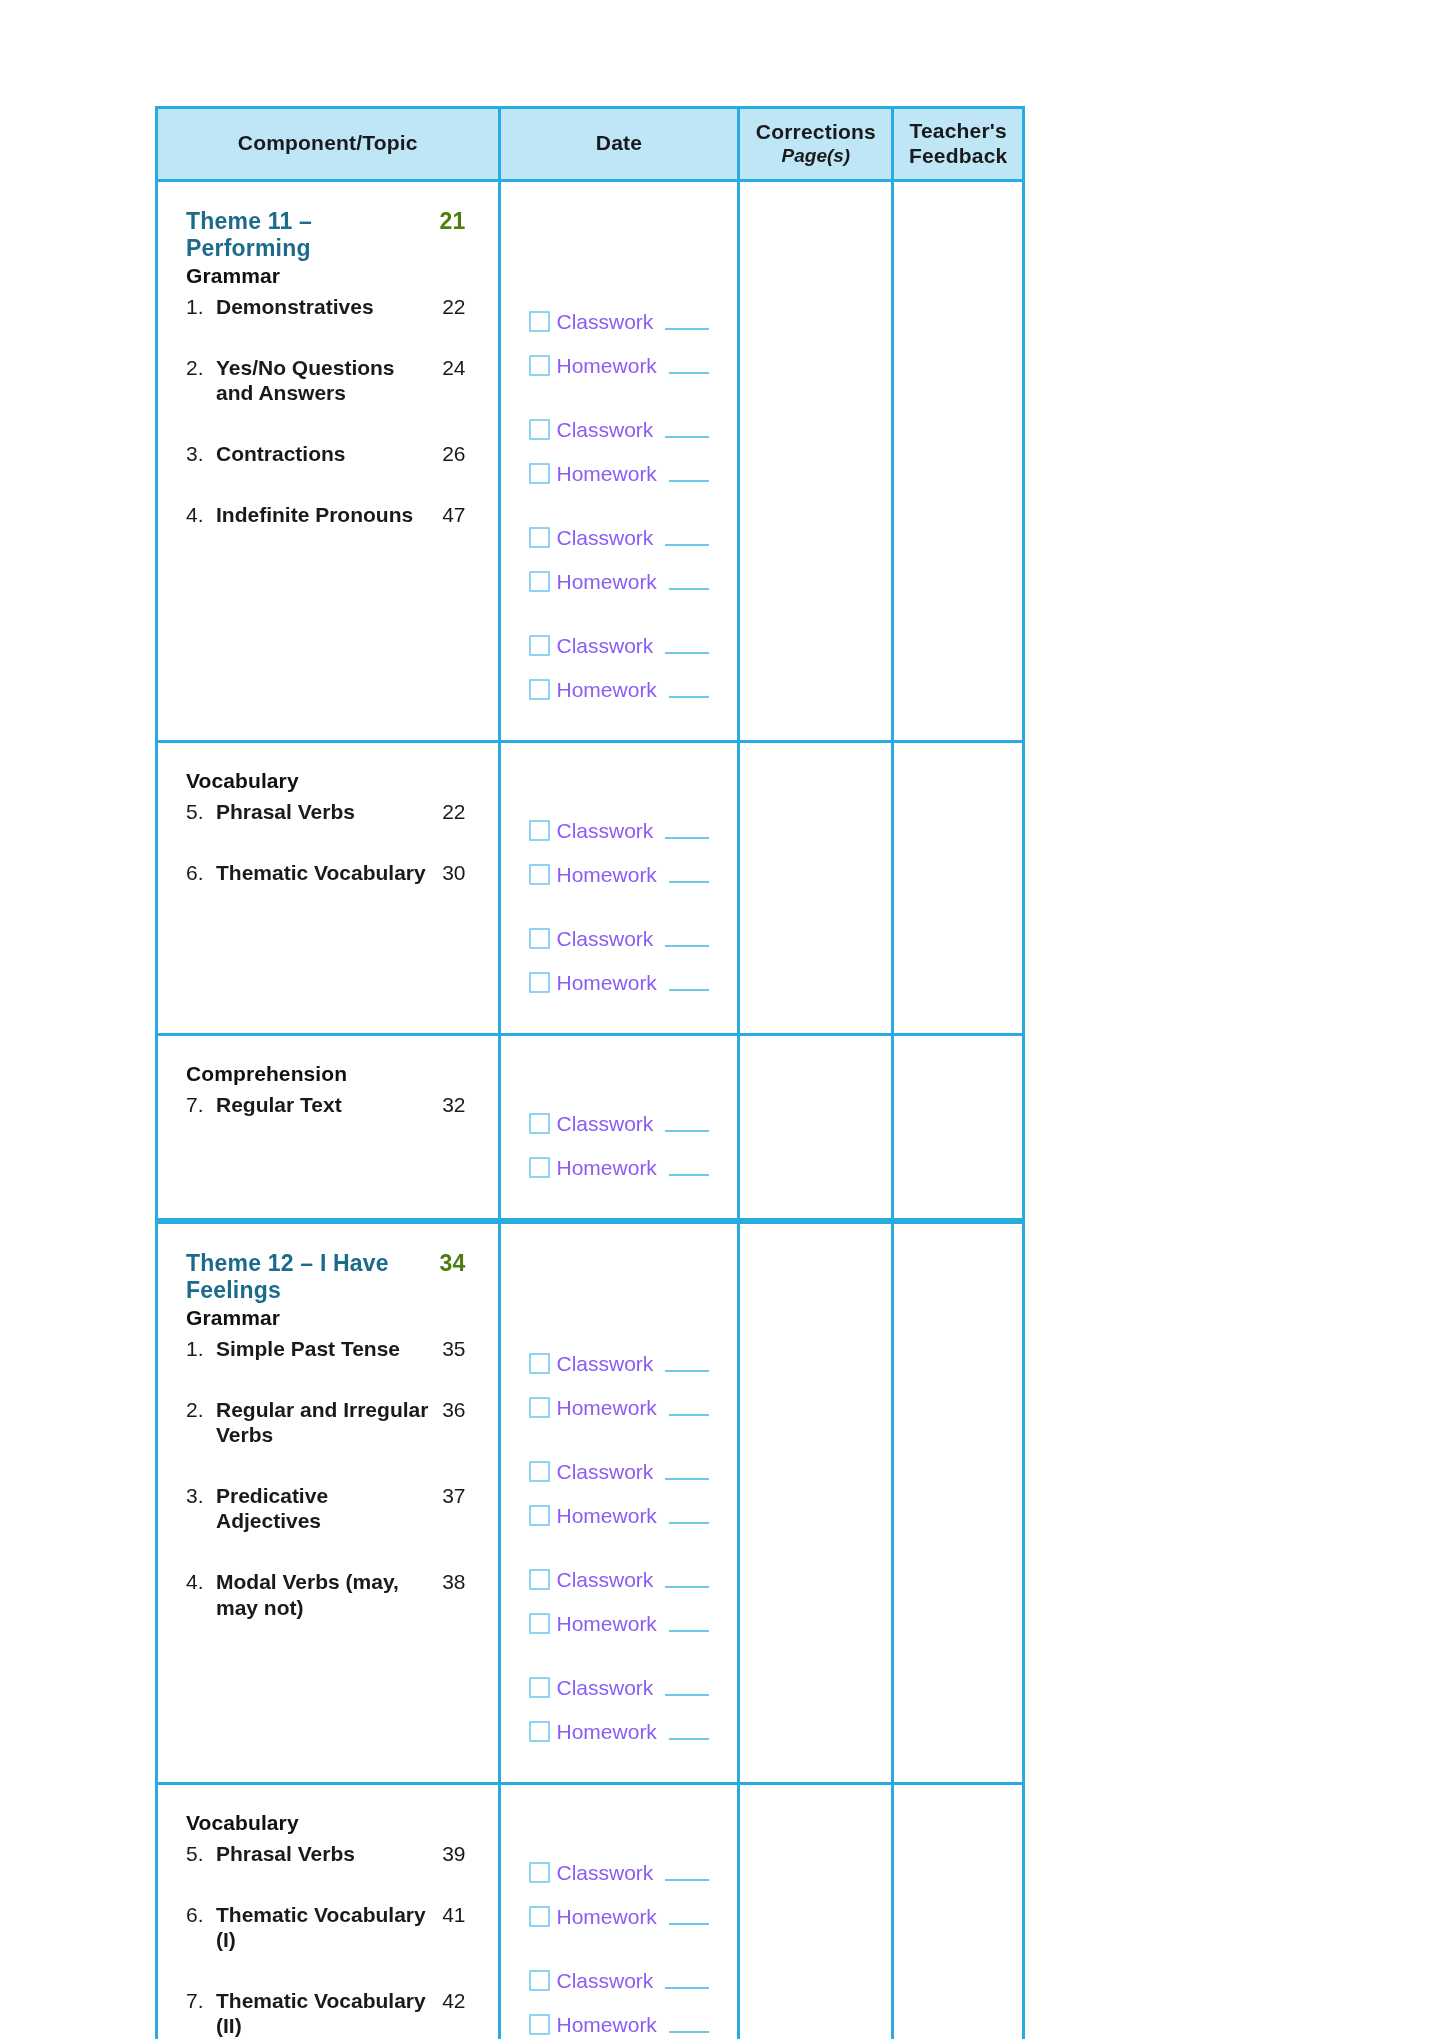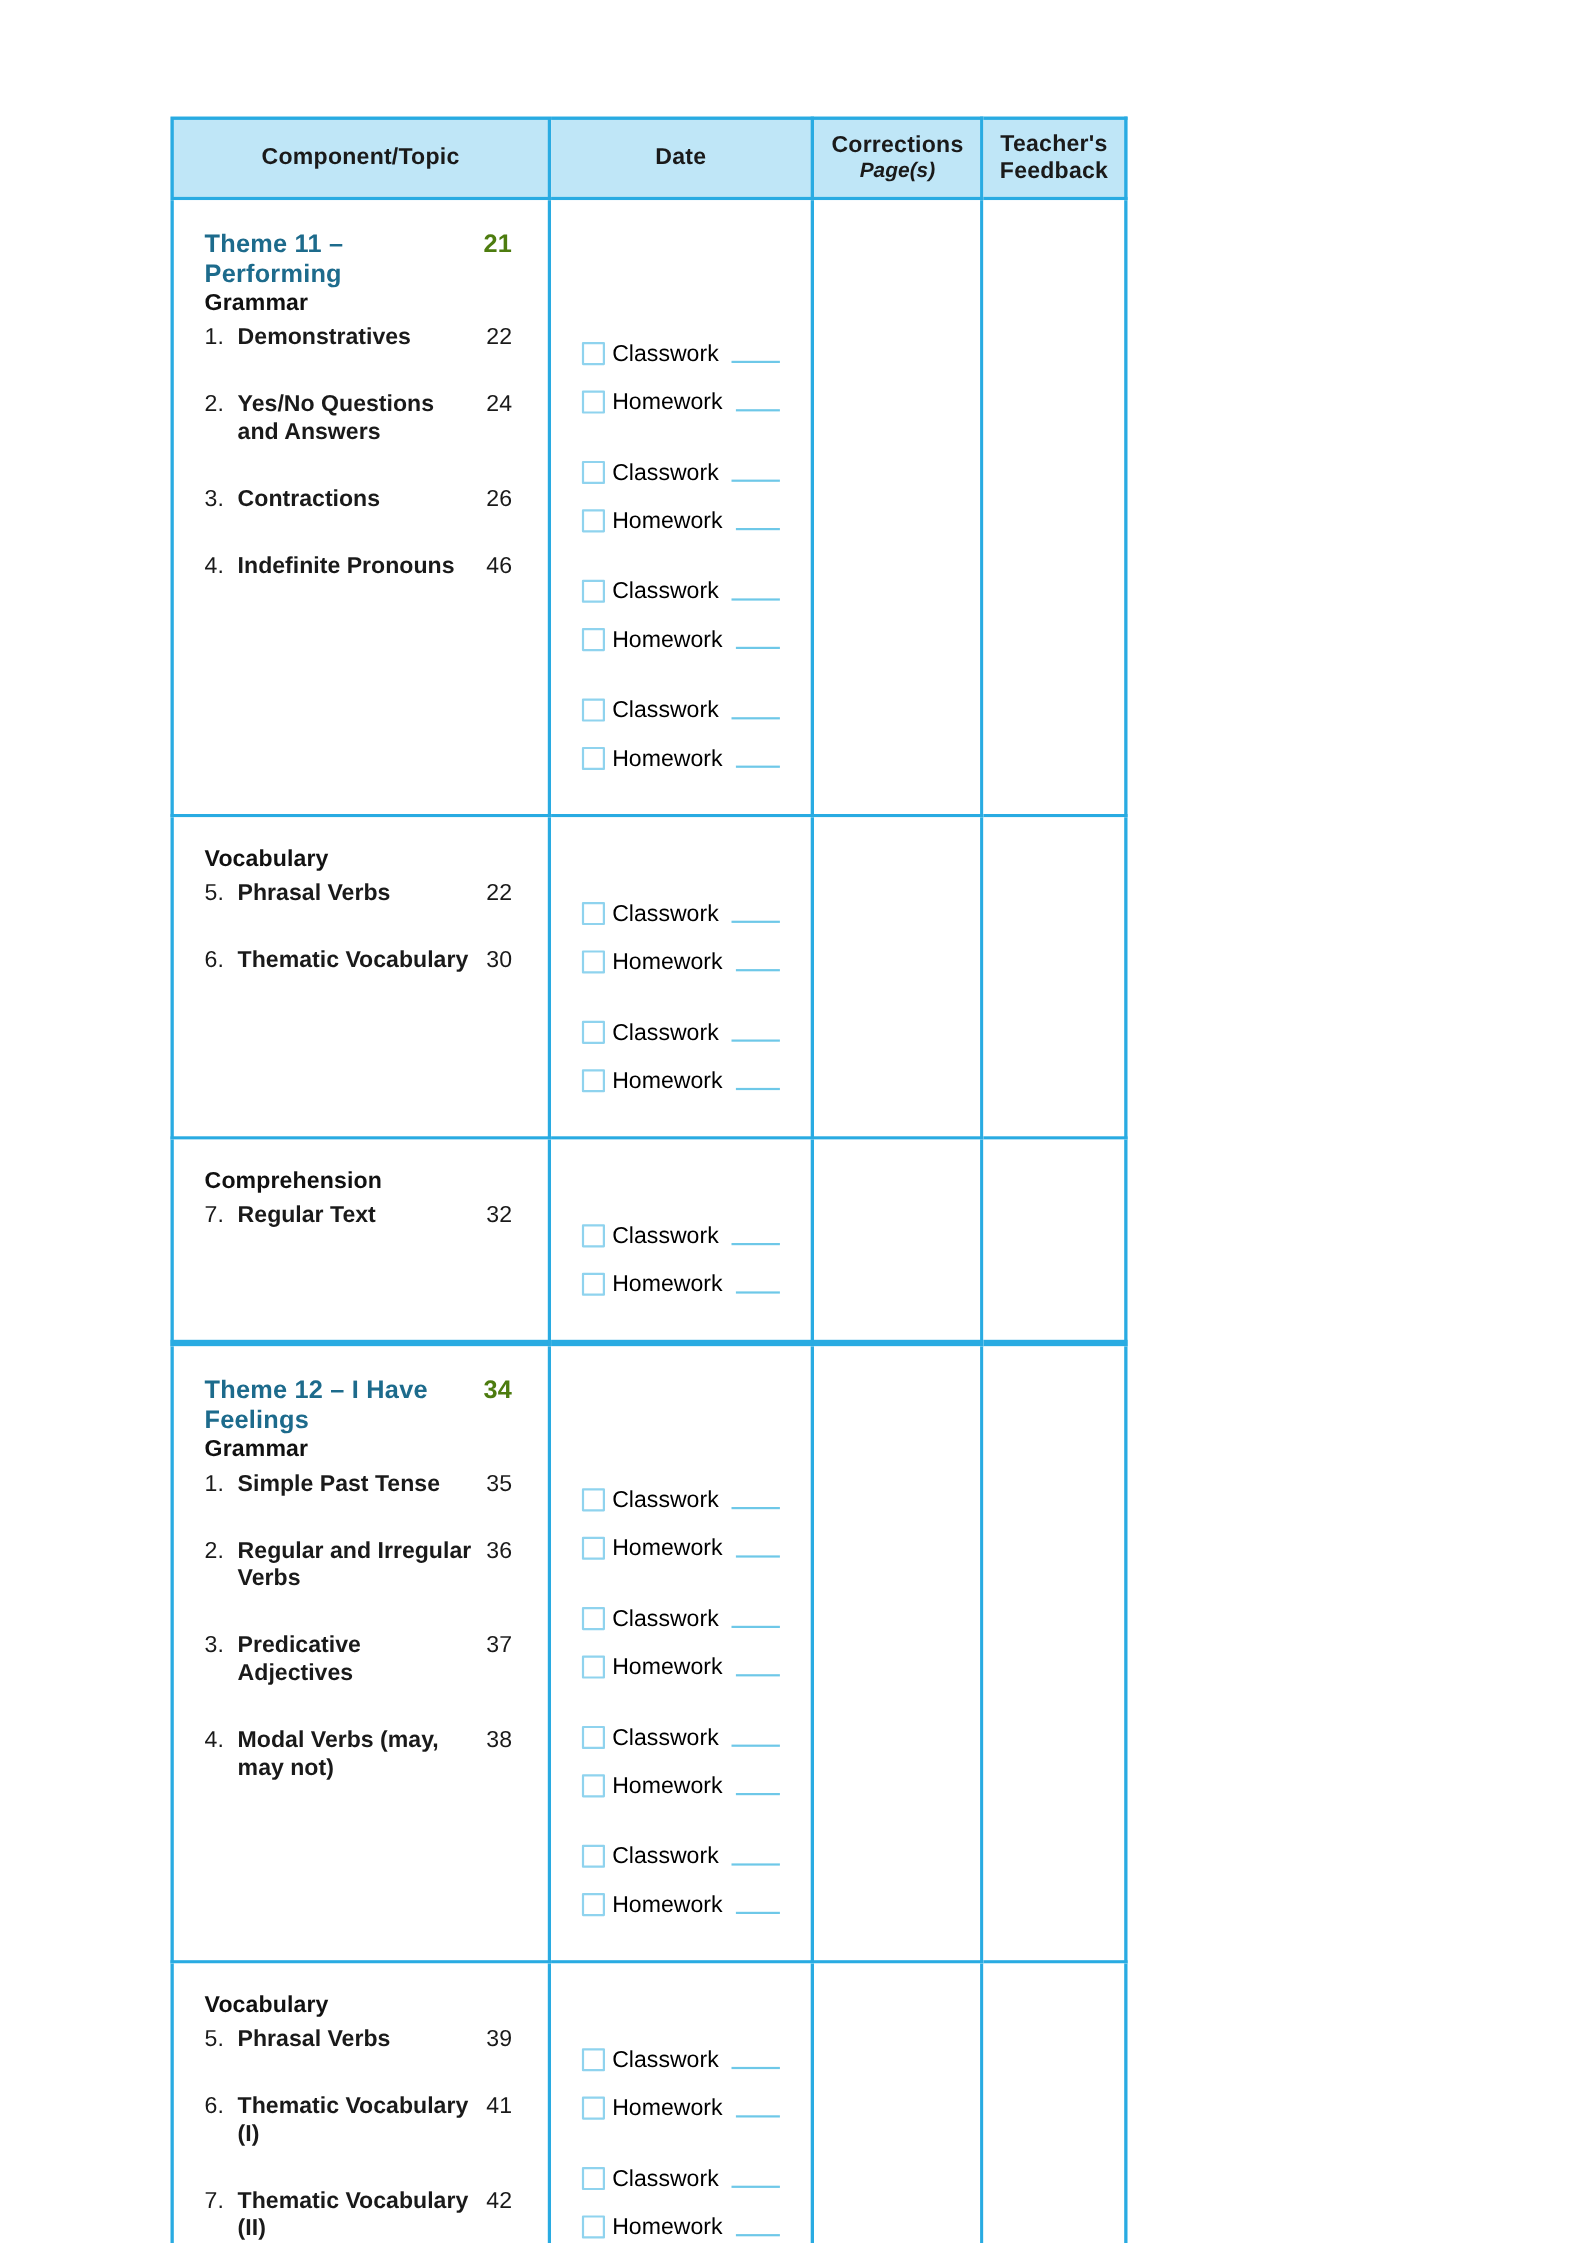--- a/index.html
+++ b/index.html
@@ -86,21 +86,21 @@
     line-height:1.2;
   }
   .item-line .num{width:30px;flex:0 0 30px;}
   .item-line .txt{flex:1 1 auto;padding-right:10px;font-weight:bold;}
   .item-line .pg{flex:0 0 auto;text-align:right;min-width:26px;}
 
   
   .date-inner{padding:0;}
   .cw-row{
     display:flex;align-items:center;
-    font-size:21px;color:#000000;
+    font-size:21px;color:#8b5cf6;
     padding-left:14px;
     height:44px;
   }
   .cbx{
     width:17px;height:17px;
     border:2px solid #8FD3EE;
     background:#fff;
     flex:0 0 17px;
     margin-right:7px;
     border-radius:1px;
@@ -166,21 +166,21 @@
                 <span class="pg">24</span>
               </div>
               <div class="item-line" style="margin-top: 36px;">
                 <span class="num">3.</span>
                 <span class="txt">Contractions</span>
                 <span class="pg">26</span>
               </div>
               <div class="item-line" style="margin-top: 36px;">
                 <span class="num">4.</span>
                 <span class="txt">Indefinite Pronouns</span>
-                <span class="pg">46</span>
+                <span class="pg">47</span>
               </div>
             </div>
           </td>
           <td class="cell">
             <div class="date-inner">
               <div style="height: 104px;"></div>
               <div class="cw-row">
                 <span class="cbx"></span>
                 <span class="cw-label">Classwork</span>
                 <span class="cw-rule"></span>

